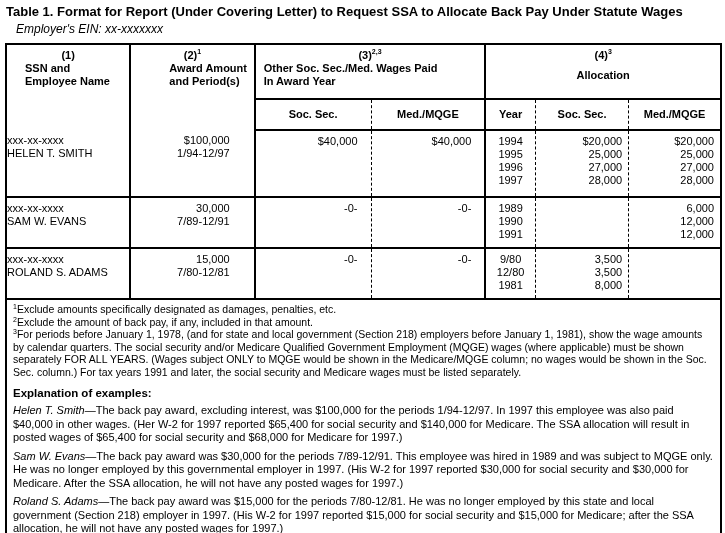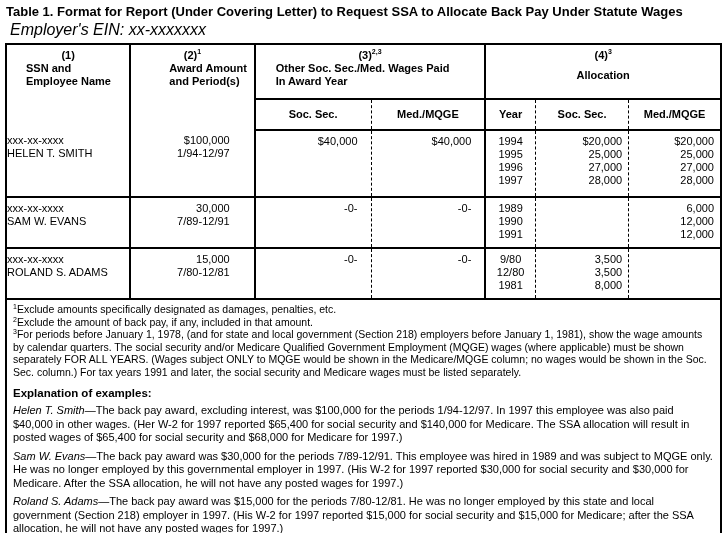--- a/index.html
+++ b/index.html
@@ -7,43 +7,43 @@
     width:725px; height:533px; overflow:hidden;
     font-family:"Liberation Sans", sans-serif; color:#000;
     -webkit-font-smoothing:none;
   }
   .page { padding:3px 3px 0 5px; }
 
   .title { font-size:13px; line-height:16px; margin:1px 0 2px 1px; white-space:nowrap; }
   .title .prefix { font-weight:bold; }
   .title .main { font-weight:bold; }
 
-  .meta { font-style:italic; font-size:16px; line-height:15px; margin-left:5px; }
+  .meta { font-style:italic; font-size:12px; line-height:15px; margin-left:11px; }
 
   table.report {
     border-collapse:collapse; table-layout:fixed;
     width:717px; margin:6px 0 0 0;
     border:2px solid #000;
   }
   th, td { font-size:11px; line-height:13px; vertical-align:top; padding:0; }
 
   
   .bl-solid { border-left:2px solid #000; }
   .bl-dash  { border-left:1px dashed #000; }
   
   .bt { border-top:2px solid #000; }
   .bb { border-bottom:2px solid #000; }
 
   thead th { font-weight:bold; }
   .grp { height:50px; padding-top:3px; }
   .hnum { text-align:center; line-height:14px; }
   .hlab { text-align:left; line-height:13px; }
-  .hlab-c1 { padding-left:19px; }
+  .hlab-c1 { padding-left:3px;margin-left:15px; }
   .hlab-c2 { padding-left:38px; }
-  .hlab-c3 { padding-left:20px; }
+  .hlab-c3 { padding-left:8px; }
   .hlab-c4 { text-align:center; margin-top:7px; }
   sup { font-size:7px; line-height:0; }
 
   .subhead th { height:24px; vertical-align:middle; text-align:center; padding:2px 0 3px; }
 
   tbody td { padding-top:4px; padding-bottom:6px; }
   tr.r1 td { height:55px; }
   tr.r2 td { height:36px; }
   tr.r3 td { height:36px; }
 

